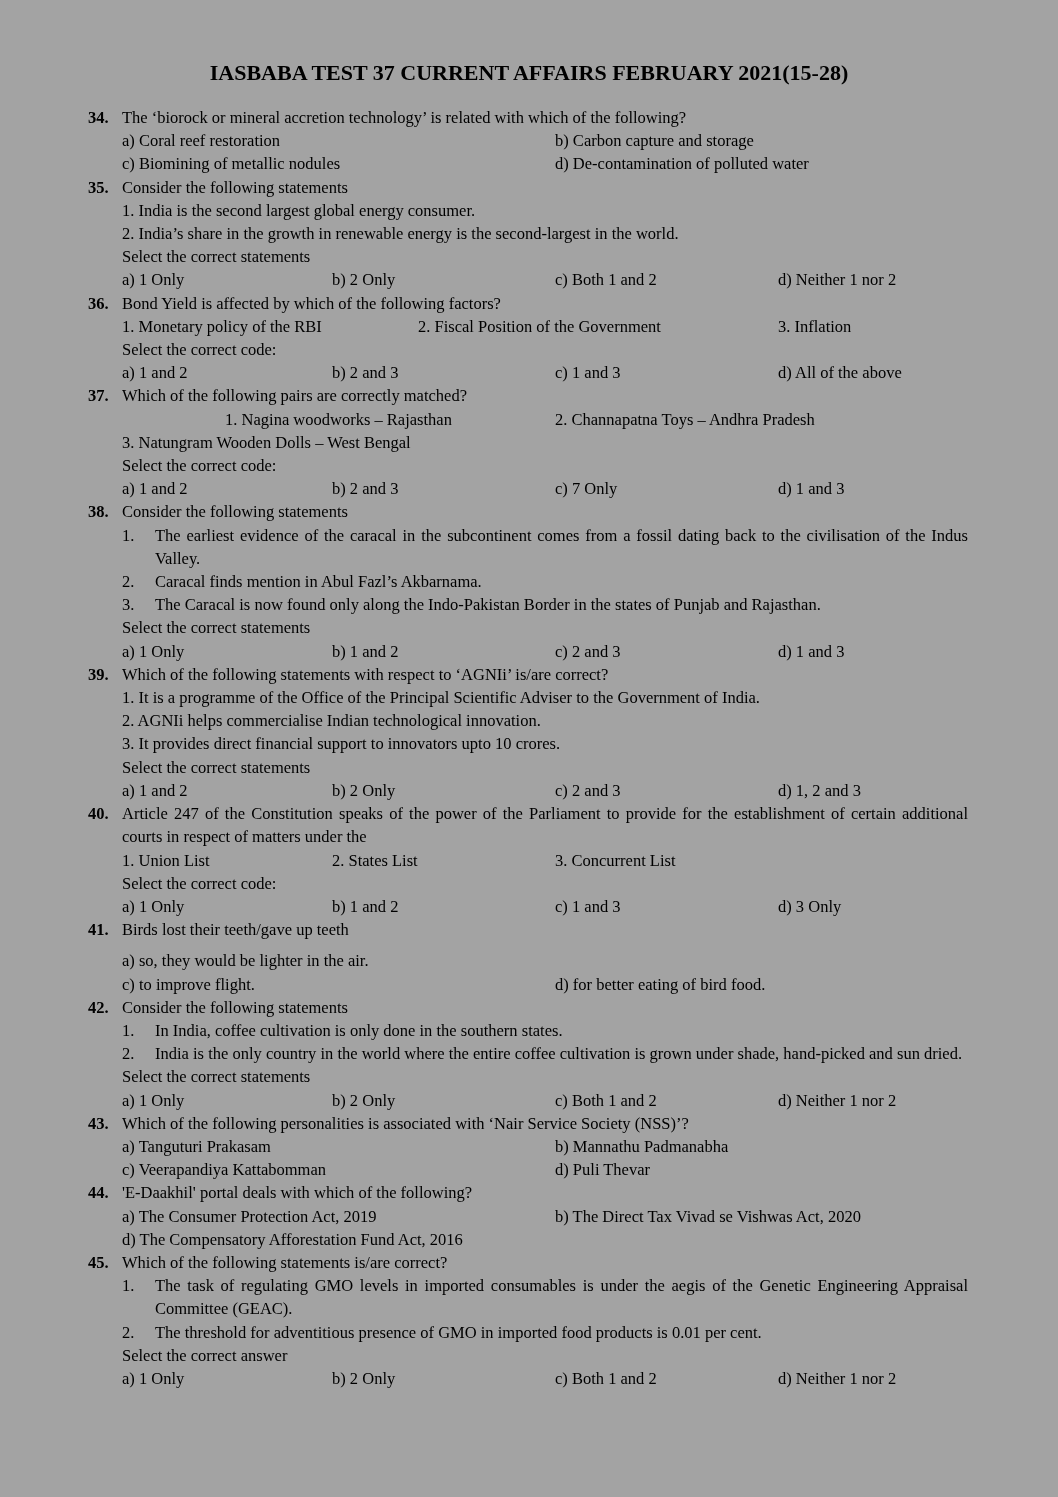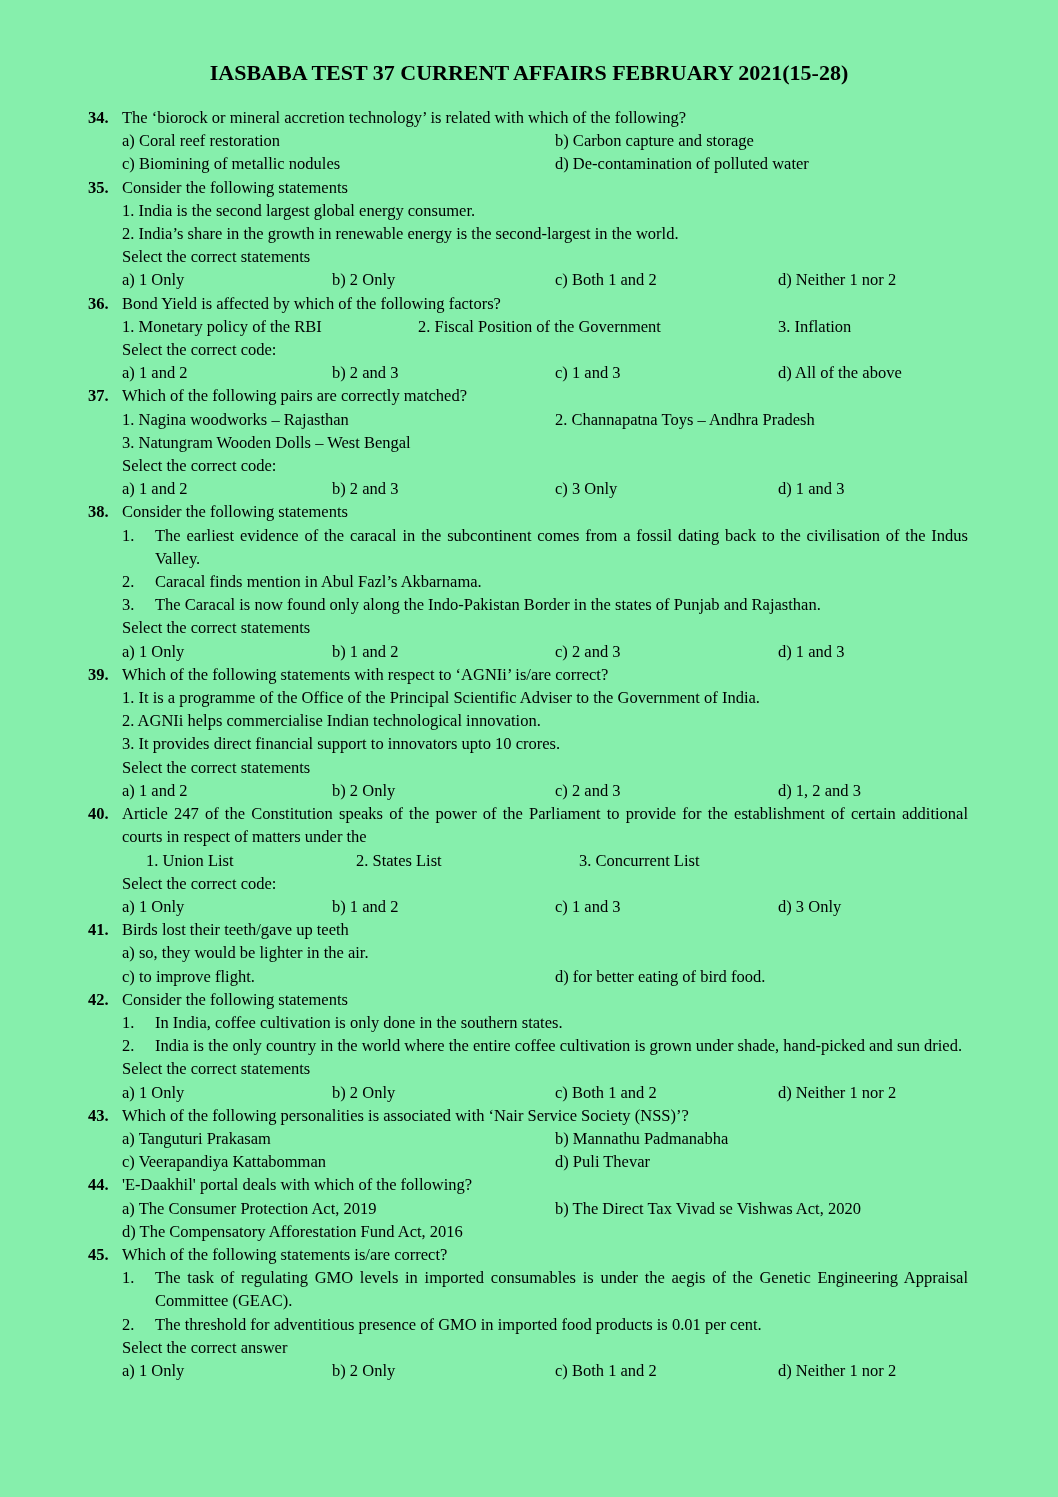--- a/index.html
+++ b/index.html
@@ -1,19 +1,19 @@
 <!DOCTYPE html>
 <html><head>
 <meta charset="utf-8">
 <style>
   html, body { margin: 0; padding: 0; background: #ffffff; }
   .page {
     width: 1058px;
     height: 1497px;
-    background: #86efac;
+    background: #a3a3a3;
     color: #000000;
     font-family: "Liberation Serif", serif;
     font-size: 16.5px;
     line-height: 23.2px;
     box-sizing: border-box;
     padding-top: 58px;
     overflow: hidden;
   }
   .doc-title {
     text-align: center;
@@ -95,29 +95,29 @@
             <div class="cell" style="width: 223px;">c) 1 and 3</div>
             <div class="cell last">d) All of the above</div>
           </div>
         </div>
       </div>
       <div class="q">
         <div class="qnum">37.</div>
         <div class="qbody">
           <div class="qheading">Which of the following pairs are correctly matched?</div>
           <div class="row">
-            <div class="cell" style="width: 433px;">1. Nagina woodworks – Rajasthan</div>
+            <div class="cell" style="width: 433px; text-align: center;">1. Nagina woodworks – Rajasthan</div>
             <div class="cell last">2. Channapatna Toys – Andhra Pradesh</div>
           </div>
           <div class="pline">3. Natungram Wooden Dolls – West Bengal</div>
           <div class="pline">Select the correct code:</div>
           <div class="row">
             <div class="cell" style="width: 210px;">a) 1 and 2</div>
             <div class="cell" style="width: 223px;">b) 2 and 3</div>
-            <div class="cell" style="width: 223px;">c) 3 Only</div>
+            <div class="cell" style="width: 223px;">c) 7 Only</div>
             <div class="cell last">d) 1 and 3</div>
           </div>
         </div>
       </div>
       <div class="q">
         <div class="qnum">38.</div>
         <div class="qbody">
           <div class="qheading">Consider the following statements</div>
           <div class="li">
             <div class="li-num">1.</div>
@@ -154,39 +154,39 @@
             <div class="cell" style="width: 223px;">c) 2 and 3</div>
             <div class="cell last">d) 1, 2 and 3</div>
           </div>
         </div>
       </div>
       <div class="q">
         <div class="qnum">40.</div>
         <div class="qbody">
           <div class="qheading justify">Article 247 of the Constitution speaks of the power of the Parliament to provide for the establishment of certain additional courts in respect of matters under the</div>
           <div class="row">
-            <div class="cell" style="width: 210px; margin-left: 24px;">1. Union List</div>
+            <div class="cell" style="width: 210px;">1. Union List</div>
             <div class="cell" style="width: 223px;">2. States List</div>
             <div class="cell last">3. Concurrent List</div>
           </div>
           <div class="pline">Select the correct code:</div>
           <div class="row">
             <div class="cell" style="width: 210px;">a) 1 Only</div>
             <div class="cell" style="width: 223px;">b) 1 and 2</div>
             <div class="cell" style="width: 223px;">c) 1 and 3</div>
             <div class="cell last">d) 3 Only</div>
           </div>
         </div>
       </div>
       <div class="q">
         <div class="qnum">41.</div>
         <div class="qbody">
           <div class="qheading">Birds lost their teeth/gave up teeth</div>
           <div class="row">
-            <div class="cell" style="width: 433px;">a) so, they would be lighter in the air.</div>
+            <div class="cell" style="width: 433px; margin-top: 8px;">a) so, they would be lighter in the air.</div>
           </div>
           <div class="row">
             <div class="cell" style="width: 433px;">c) to improve flight.</div>
             <div class="cell last">d) for better eating of bird food.</div>
           </div>
         </div>
       </div>
       <div class="q">
         <div class="qnum">42.</div>
         <div class="qbody">

